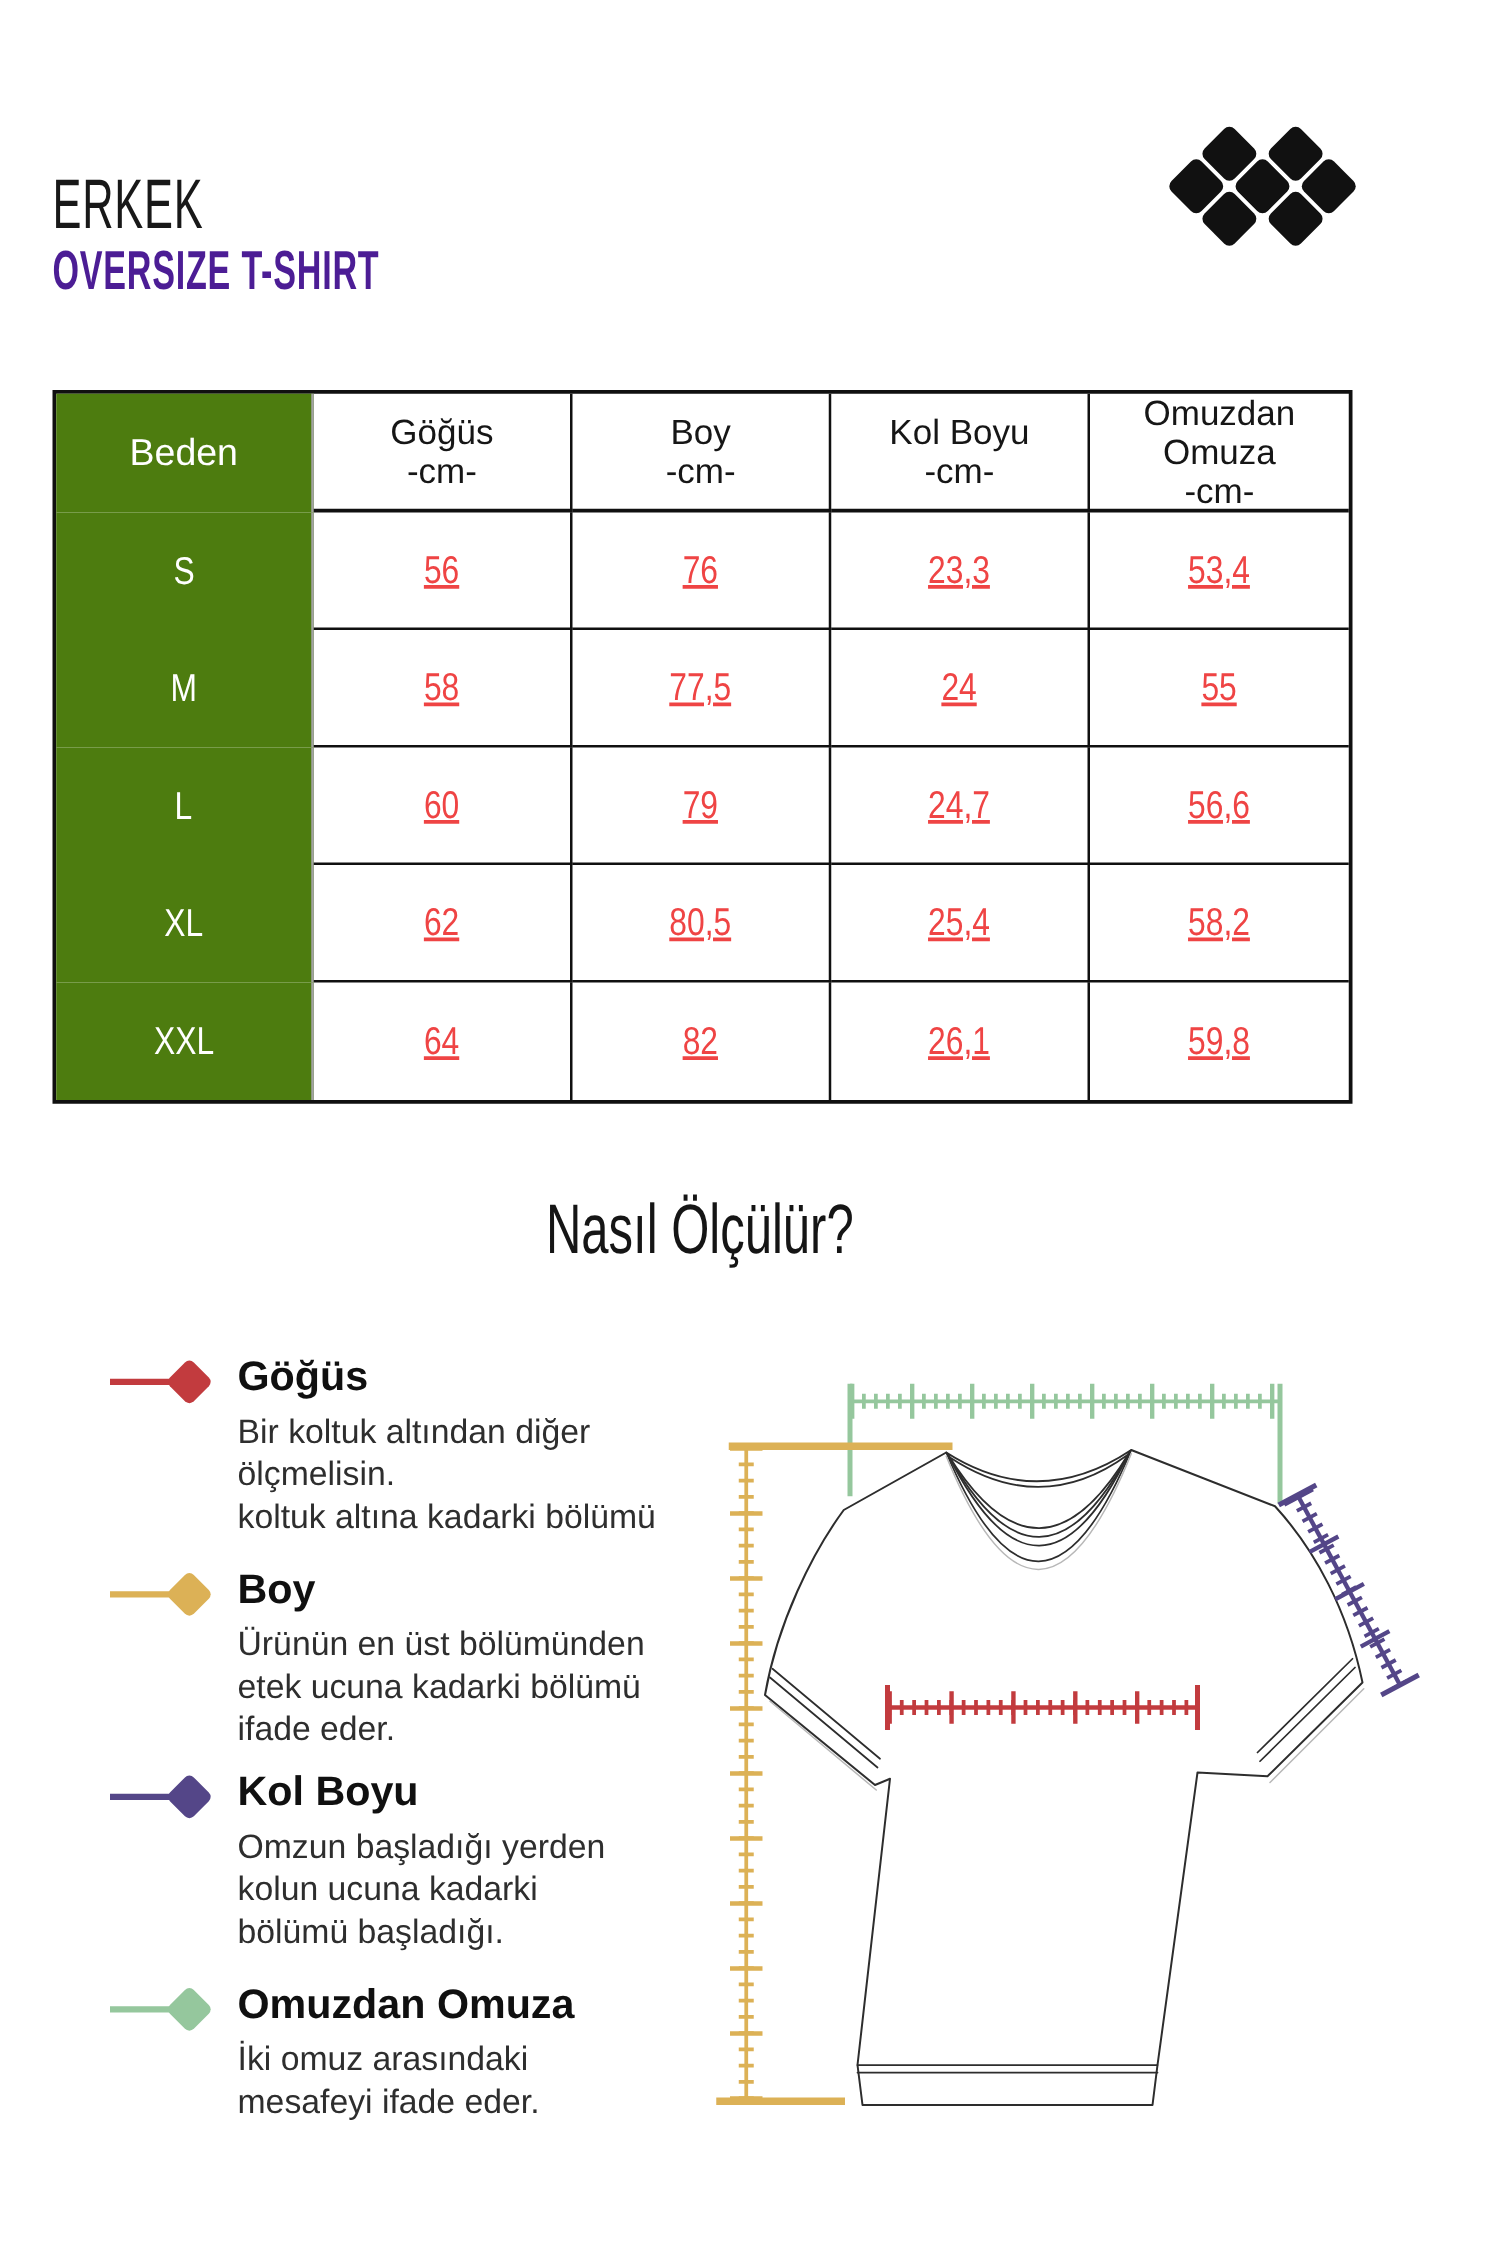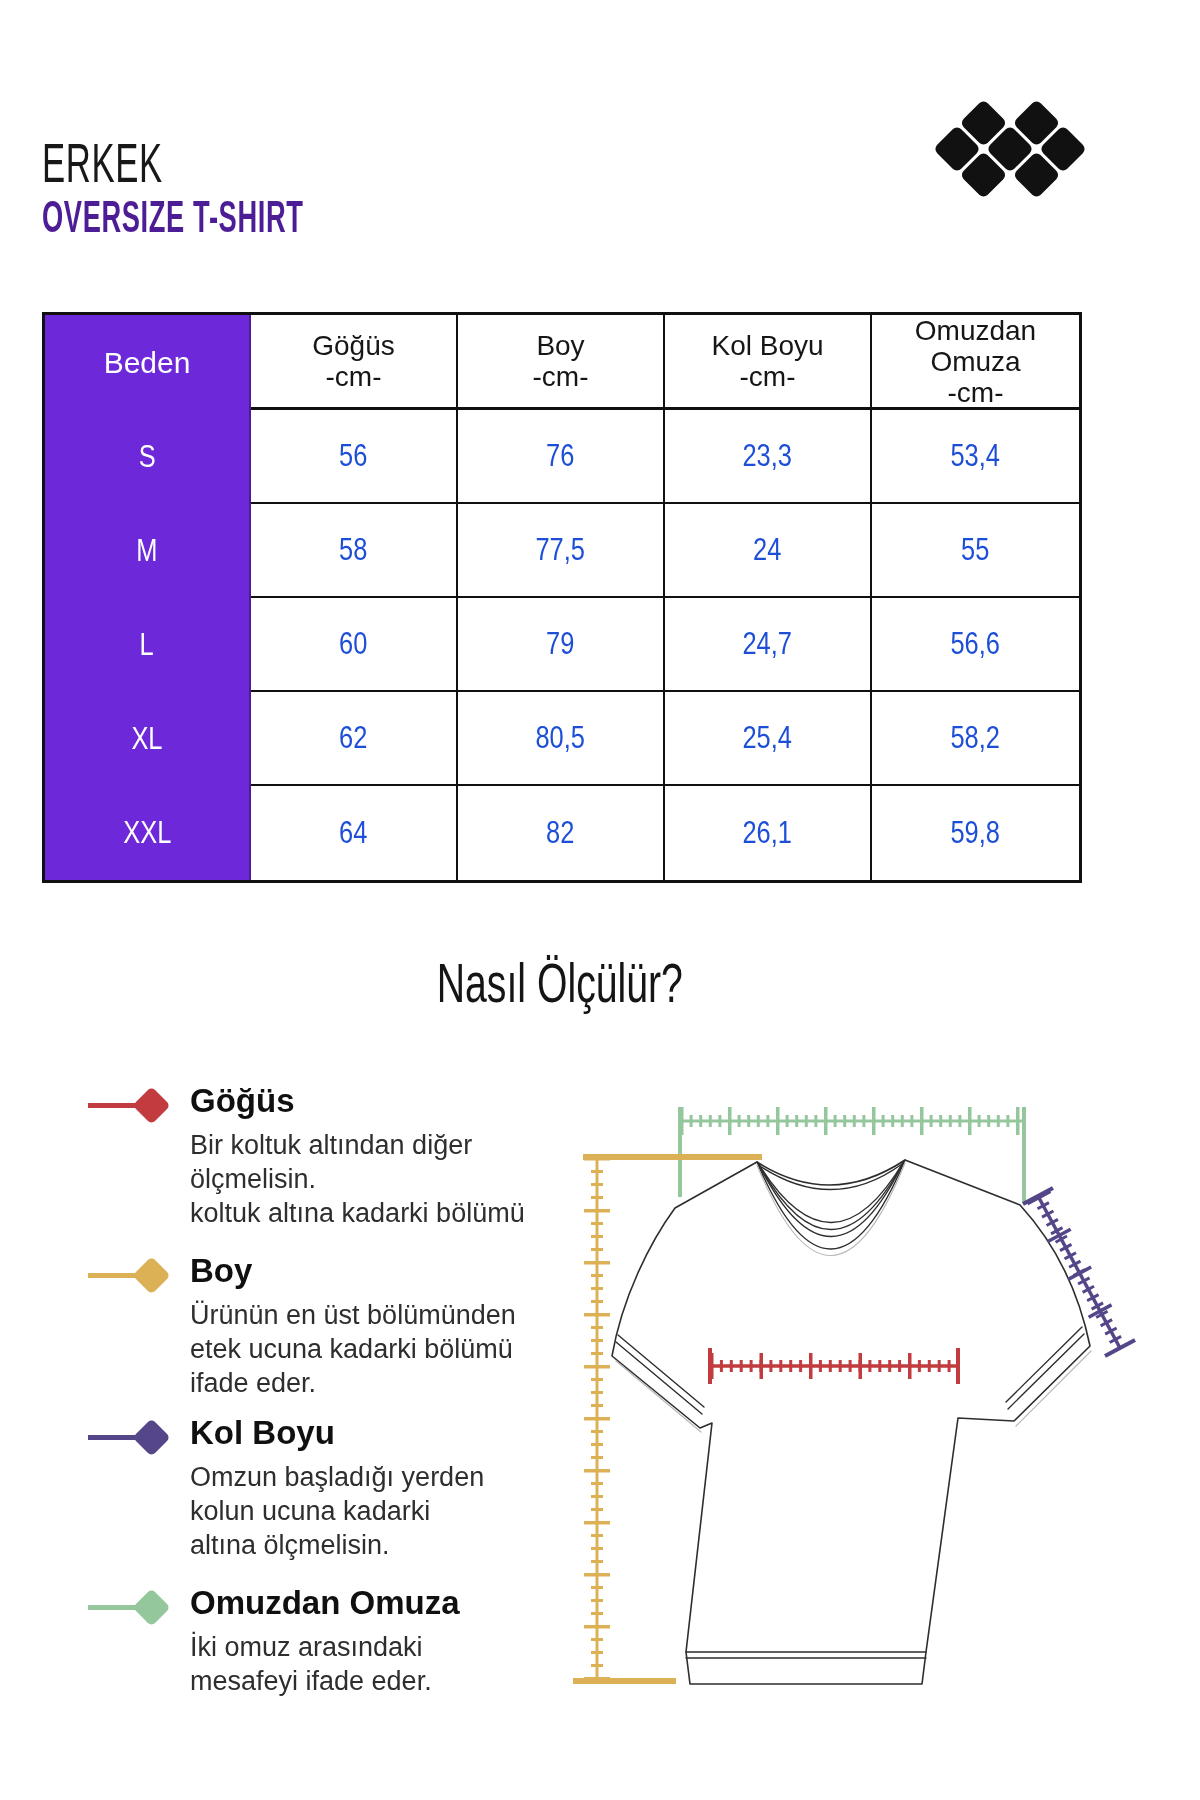--- a/index.html
+++ b/index.html
@@ -19,23 +19,23 @@
   
   .size-table { position:absolute; left:42px; top:312px; display:grid;
     grid-template-columns:206px 207px 207px 207px 207px;
     grid-template-rows:95px 94px 94px 94px 94px 94px;
     border:3px solid #101010; background:#fff; }
   .tcell { display:flex; flex-direction:column; align-items:center; justify-content:center;
     border-right:2px solid #101010; border-bottom:2px solid #101010; text-align:center; }
   .tcell:nth-child(5n) { border-right:none; }
   .hrow { border-bottom:3px solid #101010; }
   .lastrow { border-bottom:none; }
-  .dark { background:#6d28d9; color:#ffffff; border-right:2px solid #4c1d95; border-bottom:none; }
+  .dark { background:#4d7c0f; color:#ffffff; border-right:2px solid #a3a3a3; border-bottom:none; }
   .th { font-size:28px; line-height:31px; color:#161616; }
-  .td { font-size:31px; color:#1d4ed8; }
+  .td { font-size:31px; color:#ef4444;text-decoration:underline; }
   .corner { font-size:30px; }
   .sizecell { font-size:31px; }
   .cond { display:inline-block; transform:scaleX(0.82); }
 
   
   .howto-heading { position:absolute; left:260px; top:950px; width:600px; text-align:center;
     font-size:56px; font-weight:400; color:#151515; white-space:nowrap; }
   .squeezeM { display:inline-block; transform:scaleX(0.70); transform-origin:50% 50%; }
 
   
@@ -214,21 +214,21 @@
 
   <div class="legend-item" style="top:1414px">
     <div class="legend-icon">
       <span class="l-line c-purple"></span>
       <span class="l-diamond c-purple"></span>
     </div>
     <div class="legend-text">
       <div class="legend-title">Kol Boyu</div>
       <div class="legend-line">Omzun başladığı yerden</div>
       <div class="legend-line">kolun ucuna kadarki</div>
-      <div class="legend-line">altına ölçmelisin.</div>
+      <div class="legend-line">bölümü başladığı.</div>
     </div>
   </div>
 
   <div class="legend-item" style="top:1584px">
     <div class="legend-icon">
       <span class="l-line c-green"></span>
       <span class="l-diamond c-green"></span>
     </div>
     <div class="legend-text">
       <div class="legend-title">Omuzdan Omuza</div>

